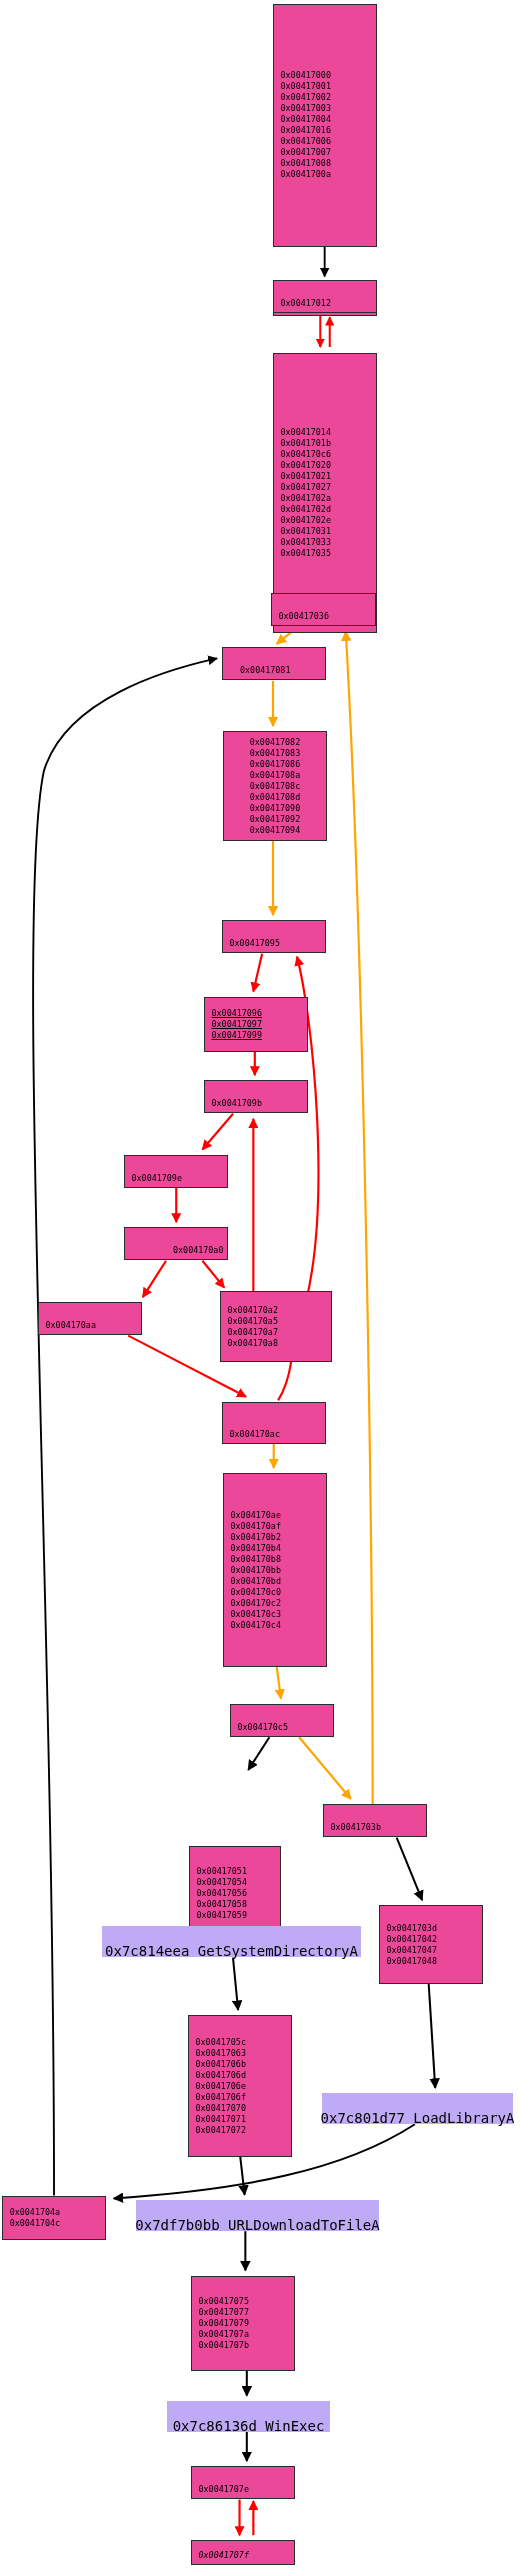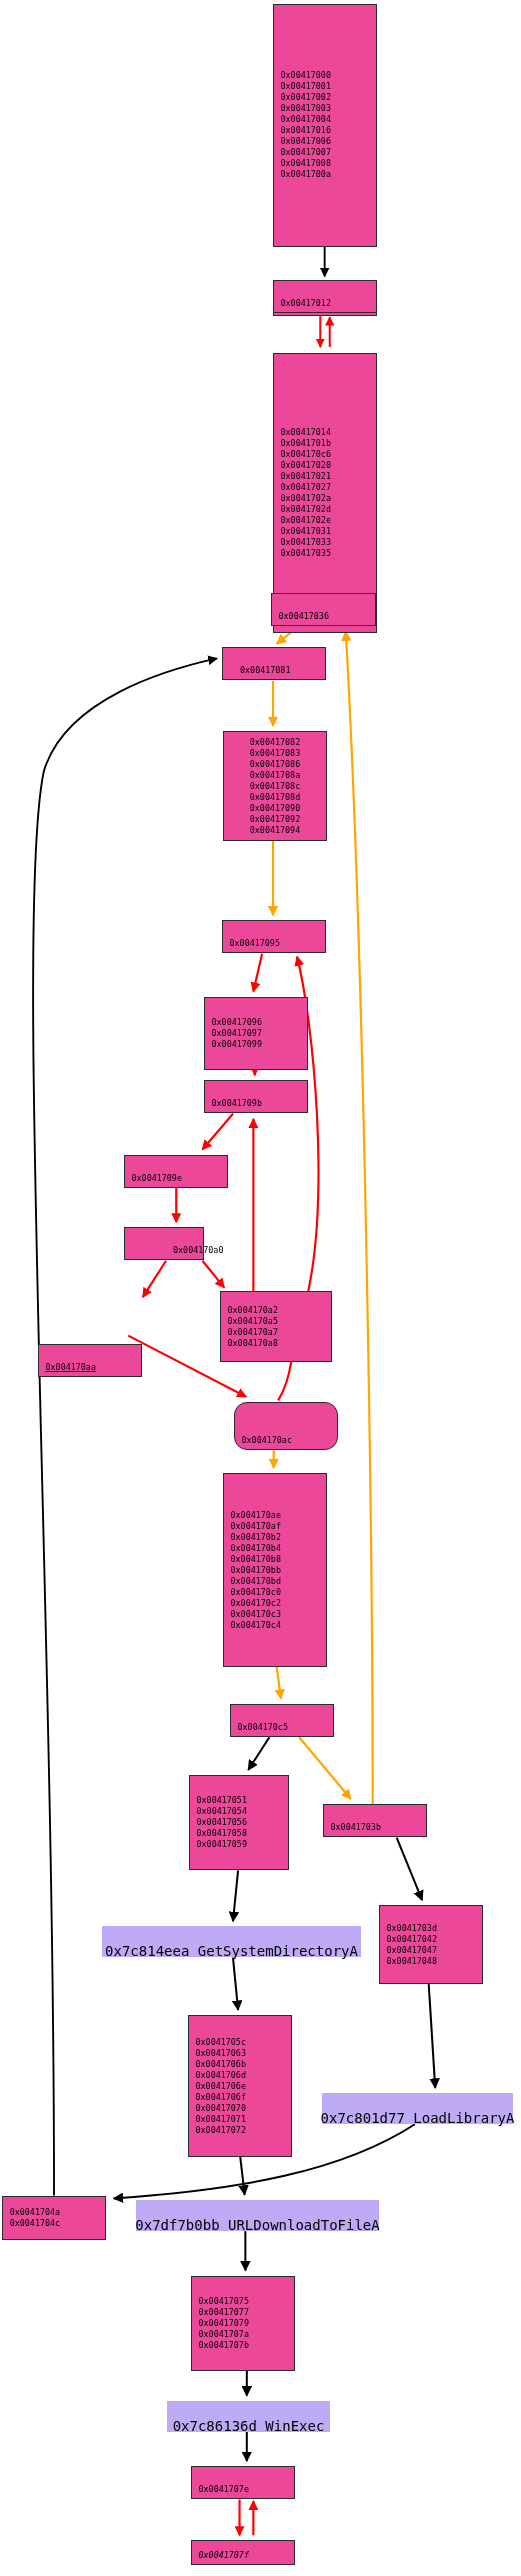--- a/index.html
+++ b/index.html
@@ -145,30 +145,30 @@
 
   <div id="node-layer">
       <div class="node" style="left: 273px; top: 3.6px; width: 104px; height: 243px;"><div class="ins">0x00417000</div><div class="ins">0x00417001</div><div class="ins">0x00417002</div><div class="ins">0x00417003</div><div class="ins">0x00417004</div><div class="ins">0x00417016</div><div class="ins">0x00417006</div><div class="ins">0x00417007</div><div class="ins">0x00417008</div><div class="ins">0x0041700a</div></div>
       <div class="node single" style="left: 273px; top: 282px; width: 104px; height: 34px;"><div class="ins">0x0041700e</div></div>
       <div class="node single" style="left: 273px; top: 280px; width: 104px; height: 33px;"><div class="ins">0x00417012</div></div>
       <div class="node" style="left: 273px; top: 353px; width: 104px; height: 280px;"><div class="ins">0x00417014</div><div class="ins">0x0041701b</div><div class="ins">0x004170c6</div><div class="ins">0x00417020</div><div class="ins">0x00417021</div><div class="ins">0x00417027</div><div class="ins">0x0041702a</div><div class="ins">0x0041702d</div><div class="ins">0x0041702e</div><div class="ins">0x00417031</div><div class="ins">0x00417033</div><div class="ins">0x00417035</div></div>
       <div class="node single" style="left: 271px; top: 593px; width: 105px; height: 33px;"><div class="ins">0x00417036</div></div>
       <div class="node single" style="left: 222px; top: 647px; width: 104px; height: 33px; padding-left: 17px;"><div class="ins">0x00417081</div></div>
       <div class="node" style="left: 223px; top: 731px; width: 104px; height: 110px; align-items: center;"><div class="ins">0x00417082</div><div class="ins">0x00417083</div><div class="ins">0x00417086</div><div class="ins">0x0041708a</div><div class="ins">0x0041708c</div><div class="ins">0x0041708d</div><div class="ins">0x00417090</div><div class="ins">0x00417092</div><div class="ins">0x00417094</div></div>
       <div class="node single" style="left: 222px; top: 920px; width: 104px; height: 33px;"><div class="ins">0x00417095</div></div>
-      <div class="node" style="left: 204px; top: 997px; width: 104px; height: 73px;"><div class="ins">0x00417096</div><div class="ins">0x00417097</div><div class="ins">0x00417099</div></div>
+      <div class="node" style="left: 204px; top: 997px; width: 104px; height: 55px; text-decoration: underline;"><div class="ins">0x00417096</div><div class="ins">0x00417097</div><div class="ins">0x00417099</div></div>
       <div class="node single" style="left: 204px; top: 1080px; width: 104px; height: 33px;"><div class="ins">0x0041709b</div></div>
       <div class="node single" style="left: 124px; top: 1155px; width: 104px; height: 33px;"><div class="ins">0x0041709e</div></div>
-      <div class="node single" style="left: 124px; top: 1227px; width: 80px; height: 33px; padding-left: 48px;"><div class="ins">0x004170a0</div></div>
-      <div class="node single" style="left: 38px; top: 1344px; width: 104px; height: 33px; text-decoration: underline;"><div class="ins">0x004170aa</div></div>
+      <div class="node single" style="left: 124px; top: 1227px; width: 104px; height: 33px; padding-left: 48px;"><div class="ins">0x004170a0</div></div>
+      <div class="node single" style="left: 38px; top: 1302px; width: 104px; height: 33px;"><div class="ins">0x004170aa</div></div>
       <div class="node" style="left: 220px; top: 1291px; width: 112px; height: 71px;"><div class="ins">0x004170a2</div><div class="ins">0x004170a5</div><div class="ins">0x004170a7</div><div class="ins">0x004170a8</div></div>
-      <div class="node single" style="left: 234px; top: 1402px; width: 104px; height: 48px; border-radius: 13px;"><div class="ins">0x004170ac</div></div>
+      <div class="node single" style="left: 222px; top: 1402px; width: 104px; height: 42px;"><div class="ins">0x004170ac</div></div>
       <div class="node" style="left: 223px; top: 1473px; width: 104px; height: 194px;"><div class="ins">0x004170ae</div><div class="ins">0x004170af</div><div class="ins">0x004170b2</div><div class="ins">0x004170b4</div><div class="ins">0x004170b8</div><div class="ins">0x004170bb</div><div class="ins">0x004170bd</div><div class="ins">0x004170c0</div><div class="ins">0x004170c2</div><div class="ins">0x004170c3</div><div class="ins">0x004170c4</div></div>
       <div class="node single" style="left: 230px; top: 1704px; width: 104px; height: 33px;"><div class="ins">0x004170c5</div></div>
-      <div class="node" style="left: 189px; top: 1775px; width: 100px; height: 95px;"><div class="ins">0x00417051</div><div class="ins">0x00417054</div><div class="ins">0x00417056</div><div class="ins">0x00417058</div><div class="ins">0x00417059</div></div>
+      <div class="node" style="left: 189px; top: 1846px; width: 92px; height: 95px;"><div class="ins">0x00417051</div><div class="ins">0x00417054</div><div class="ins">0x00417056</div><div class="ins">0x00417058</div><div class="ins">0x00417059</div></div>
       <div class="node single" style="left: 323px; top: 1804px; width: 104px; height: 33px;"><div class="ins">0x0041703b</div></div>
       <div class="node api single" style="left: 102px; top: 1926px; width: 259px; height: 31px; background: rgb(191, 170, 245);"><div class="ins">0x7c814eea GetSystemDirectoryA</div></div>
       <div class="node" style="left: 379px; top: 1905px; width: 104px; height: 79px;"><div class="ins">0x0041703d</div><div class="ins">0x00417042</div><div class="ins">0x00417047</div><div class="ins">0x00417048</div></div>
       <div class="node" style="left: 188px; top: 2015px; width: 104px; height: 142px;"><div class="ins">0x0041705c</div><div class="ins">0x00417063</div><div class="ins">0x0041706b</div><div class="ins">0x0041706d</div><div class="ins">0x0041706e</div><div class="ins">0x0041706f</div><div class="ins">0x00417070</div><div class="ins">0x00417071</div><div class="ins">0x00417072</div></div>
       <div class="node api single" style="left: 322px; top: 2093px; width: 191px; height: 31px; background: rgb(191, 170, 245);"><div class="ins">0x7c801d77 LoadLibraryA</div></div>
       <div class="node" style="left: 2.2px; top: 2196px; width: 104px; height: 44px;"><div class="ins">0x0041704a</div><div class="ins">0x0041704c</div></div>
       <div class="node api single" style="left: 124px; top: 2200px; width: 243px; height: 31px; background: rgb(191, 170, 245); margin-left: 12px;"><div class="ins">0x7df7b0bb URLDownloadToFileA</div></div>
       <div class="node" style="left: 191px; top: 2276px; width: 104px; height: 95px;"><div class="ins">0x00417075</div><div class="ins">0x00417077</div><div class="ins">0x00417079</div><div class="ins">0x0041707a</div><div class="ins">0x0041707b</div></div>
       <div class="node api single" style="left: 167px; top: 2401px; width: 163px; height: 31px; background: rgb(191, 170, 245);"><div class="ins">0x7c86136d WinExec</div></div>
       <div class="node single" style="left: 191px; top: 2466px; width: 104px; height: 33px;"><div class="ins">0x0041707e</div></div>

